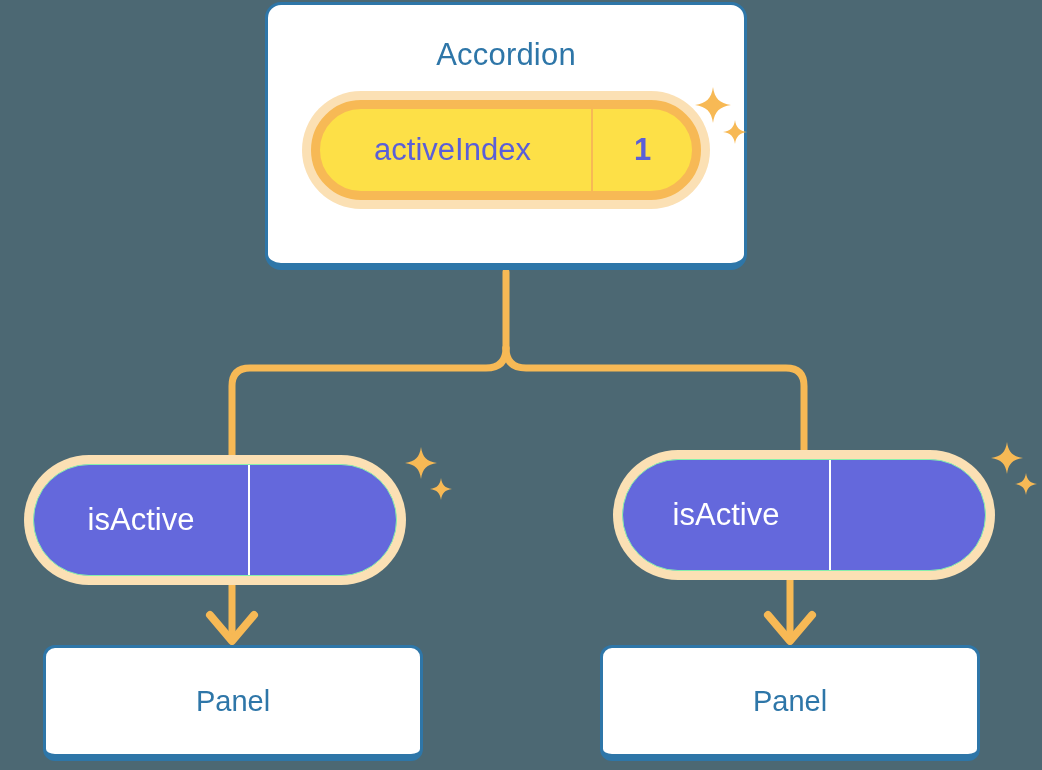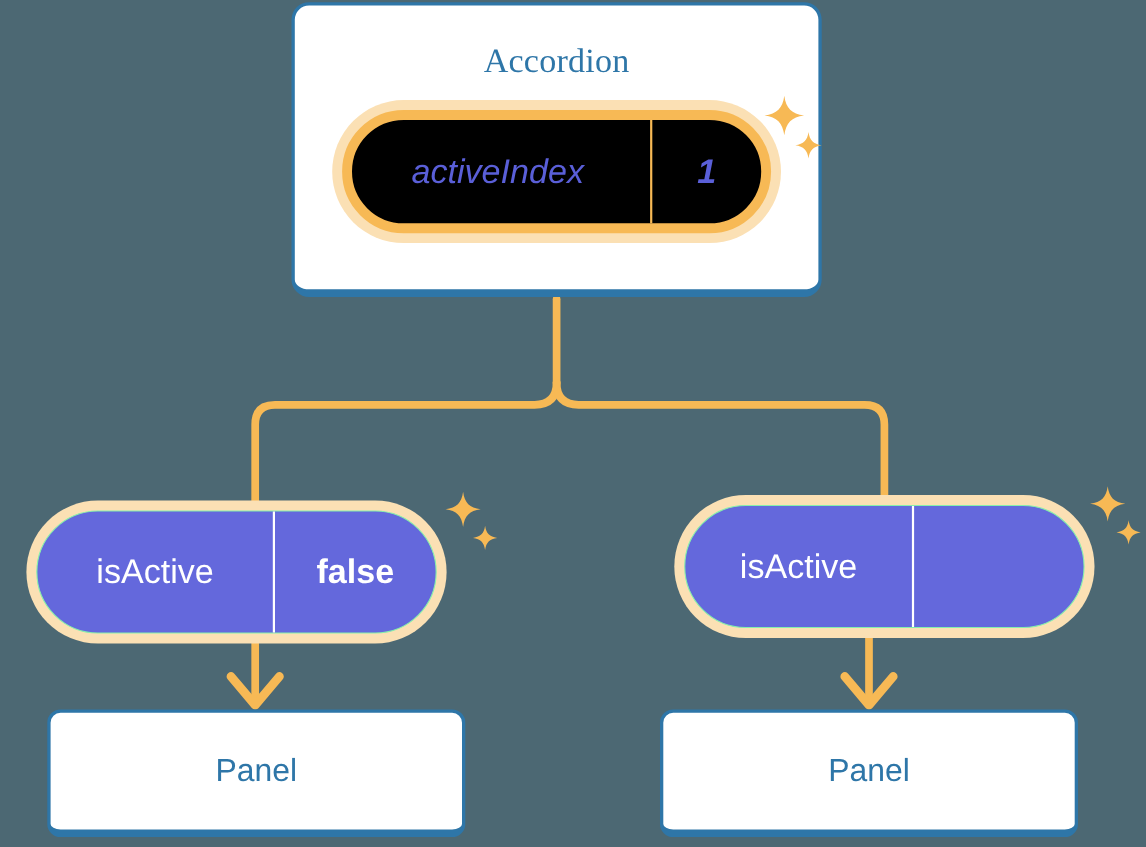--- a/index.html
+++ b/index.html
@@ -37,21 +37,20 @@
     border-bottom-width: 7px;
     border-radius: 14px;
     box-sizing: border-box;
   }
   .card-title {
     color: #2e76a8;
     font-size: 31px;
     font-weight: 400;
     letter-spacing: 0.2px;
     text-align: center;
-    font-family: Liberation Serif, serif;
   }
 
   
   #accordion-card {
     left: 265px;
     top: 2px;
     width: 482px;
     height: 268px;
     border-radius: 16px;
     padding-top: 32px;
@@ -80,26 +79,25 @@
     display: flex;
     align-items: stretch;
     box-sizing: border-box;
   }
 
   
   #pill-activeindex {
     left: 311px;
     top: 100px;
     width: 390px;
-    height: 112px;
+    height: 100px;
     border-radius: 61px;
-    background: #000000;
+    background: #fde047;
     border: 9px solid #f7b955;
     box-shadow: 0 0 0 9px #fbe0b4;
-    font-style: italic;
   }
   #pill-activeindex .pill-key,
   #pill-activeindex .pill-val {
     color: #5a5fd8;
   }
   #pill-activeindex .pill-divider {
     background: #f7b955;
   }
 
   
@@ -209,21 +207,20 @@
   </div>
   <div class="sparkle" style="left:722px; top:119px;">
     <svg width="26" height="26" viewBox="0 0 26 26">
       <path d="M13 1 C14.1 8.6 17.4 11.9 25 13 C17.4 14.1 14.1 17.4 13 25 C11.9 17.4 8.6 14.1 1 13 C8.6 11.9 11.9 8.6 13 1 Z" fill="#f7b955"></path>
     </svg>
   </div>
 
   <div class="pill pill-purple" id="pill-left">
     <div class="pill-key">isActive</div>
     <div class="pill-divider"></div>
-    <div class="pill-val">false</div>
   </div>
 
   <div class="sparkle" style="left:404px; top:446px;">
     <svg width="34" height="34" viewBox="0 0 34 34">
       <path d="M17 1 C18.4 11.2 22.8 15.6 33 17 C22.8 18.4 18.4 22.8 17 33 C15.6 22.8 11.2 18.4 1 17 C11.2 15.6 15.6 11.2 17 1 Z" fill="#f7b955"></path>
     </svg>
   </div>
   <div class="sparkle" style="left:429px; top:477px;">
     <svg width="24" height="24" viewBox="0 0 24 24">
       <path d="M12 1 C13 8 16 11 23 12 C16 13 13 16 12 23 C11 16 8 13 1 12 C8 11 11 8 12 1 Z" fill="#f7b955"></path>

